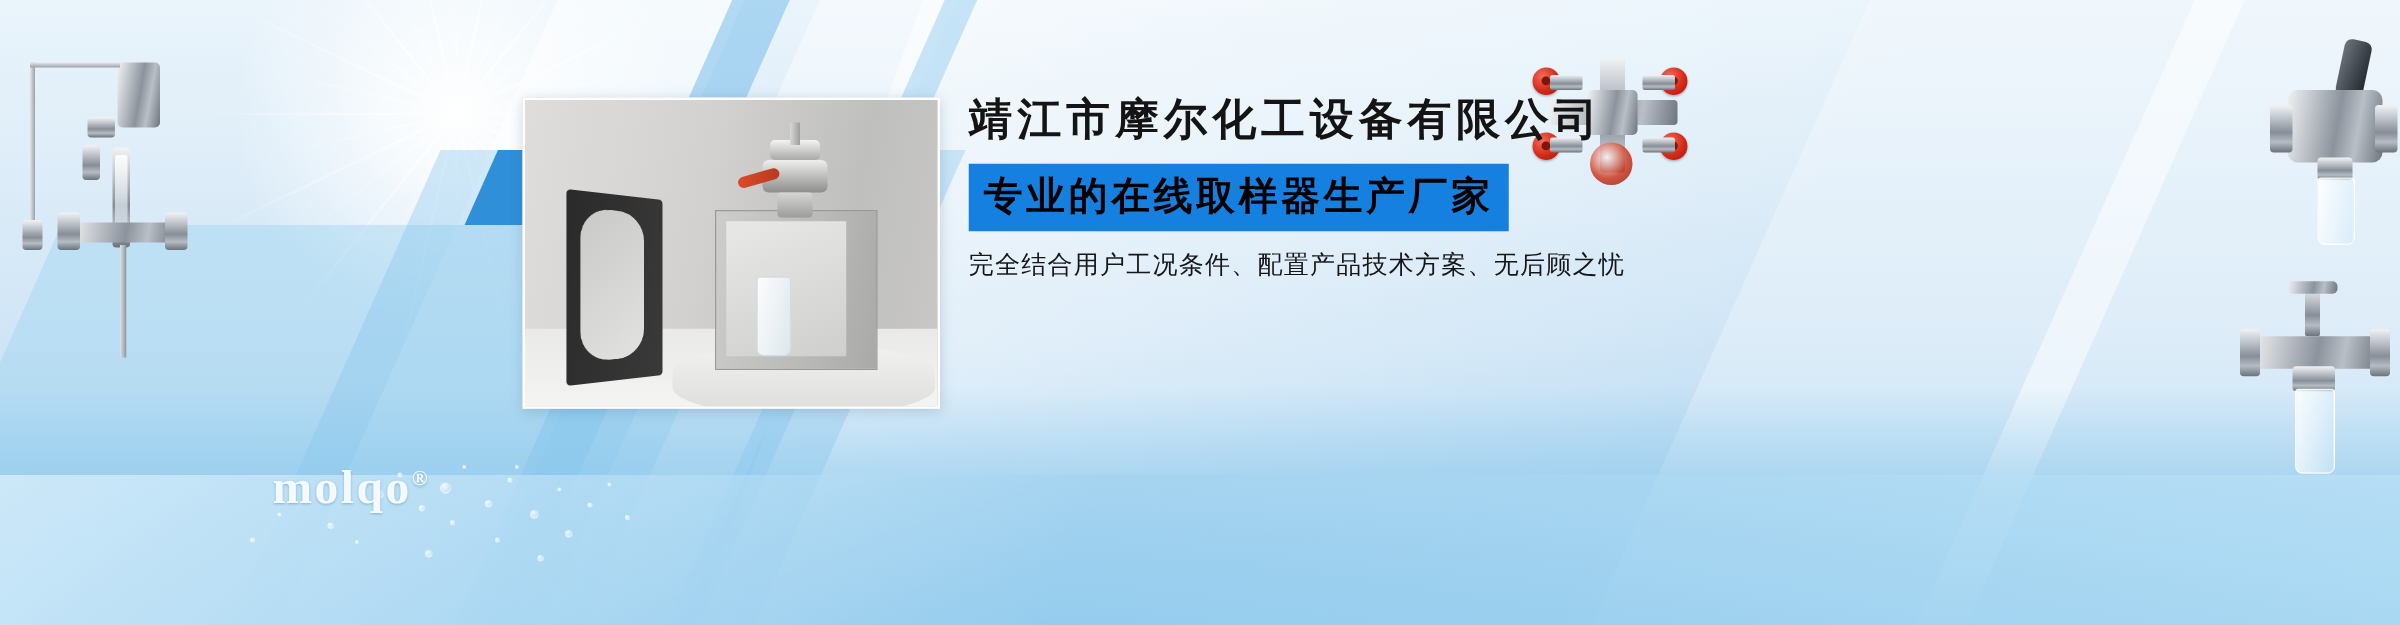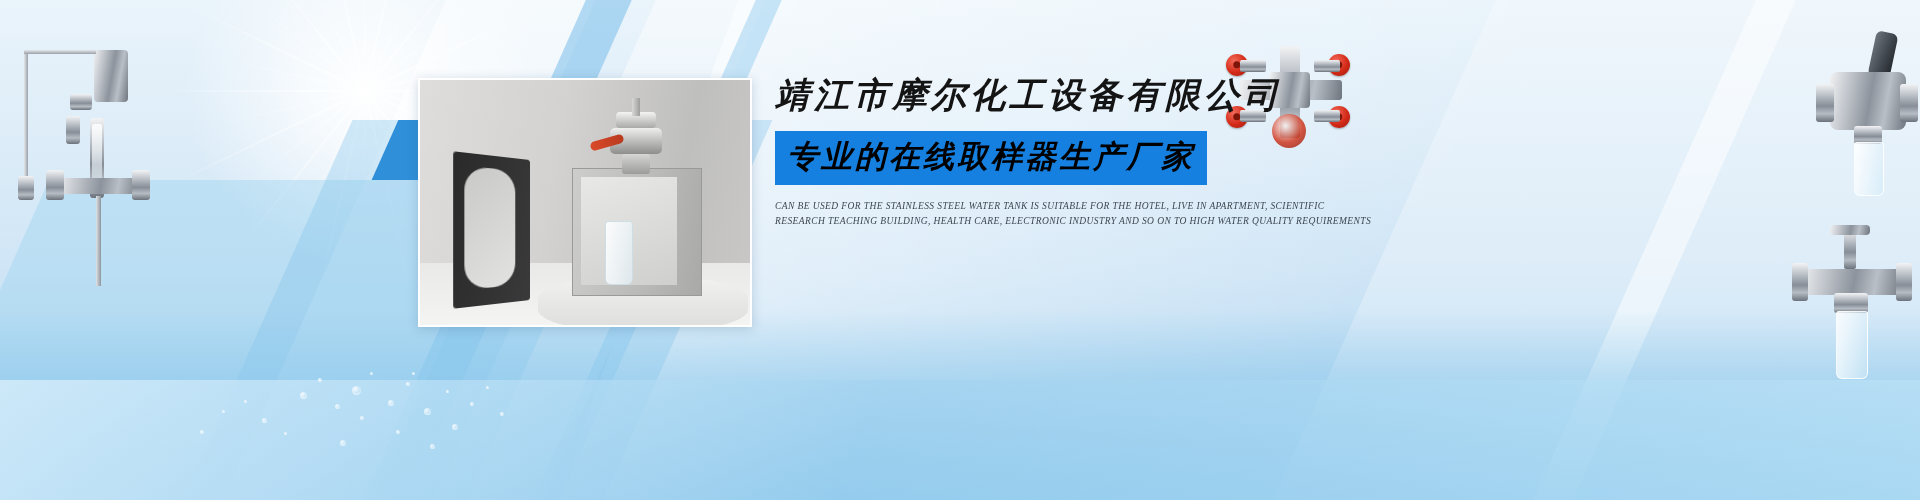--- a/index.html
+++ b/index.html
@@ -61,21 +61,21 @@
     background:linear-gradient(180deg,#efefee,#b4b4b3 60%,#8e8e8d);}
   .ph-v-flange{position:absolute;left:20px;top:4px;width:40px;height:16px;border-radius:4px;
     background:linear-gradient(180deg,#f4f4f3,#a9a9a8);}
   .ph-v-stem{position:absolute;left:36px;top:-10px;width:8px;height:18px;background:linear-gradient(90deg,#d8d8d7,#9d9d9c);}
   .ph-v-low{position:absolute;left:26px;top:46px;width:28px;height:20px;border-radius:3px;
     background:linear-gradient(180deg,#d6d6d5,#9c9c9b);}
   .ph-handle{position:absolute;left:-6px;top:30px;width:34px;height:9px;border-radius:5px;
     background:linear-gradient(90deg,#d94a2a,#b93a1e);transform:rotate(-16deg);}
 
   
-  .txt{position:absolute;left:775px;top:72px;width:640px;font-style:italic;}
+  .txt{position:absolute;left:775px;top:72px;width:640px;}
   .company{font-family:"Liberation Serif",serif;font-weight:700;font-size:35px;color:#141414;
     letter-spacing:4px;white-space:nowrap;}
   .hl{display:inline-block;background:#1580e0;color:#000000;font-weight:700;}
   .slogan1{margin-top:12px;font-size:31px;letter-spacing:3px;padding:5px 12px 7px 12px;white-space:nowrap;}
   .desc{margin-top:13px;font-size:20px;color:#14161a;letter-spacing:1px;white-space:nowrap;}
   .slogan2{margin-top:12px;font-size:22px;letter-spacing:3px;padding:6px 22px 8px 22px;white-space:nowrap;}
   .eng{margin-top:14px;width:600px;font-family:"Liberation Serif",serif;font-size:9.5px;
     line-height:15px;color:#3d4751;letter-spacing:.4px;}
 
   
@@ -239,17 +239,18 @@
       <div class="ph-v-stem"></div>
       <div class="ph-v-body"></div>
       <div class="ph-v-low"></div>
       <div class="ph-handle"></div>
     </div>
   </div>
 
   <div class="txt">
     <div class="company">靖江市摩尔化工设备有限公司</div>
     <div><span class="hl slogan1">专业的在线取样器生产厂家</span></div>
-    <div class="eng">CAN BE USED FOR THE STAINLESS STEEL WATER TANK IS SUITABLE FOR THE HOTEL, LIVE IN APARTMENT, SCIENTIFIC RESEARCH TEACHING BUILDING, HEALTH CARE, ELECTRONIC INDUSTRY AND SO ON TO HIGH WATER QUALITY REQUIREMENTS</div>
-  </div>
-
+    <div class="desc">完全结合用户工况条件、配置产品技术方案、无后顾之忧</div>
+  </div>
+
+  <div class="wm"><span>molqo</span><sup>®</sup></div>
 
 </div>
 
 </body></html>

